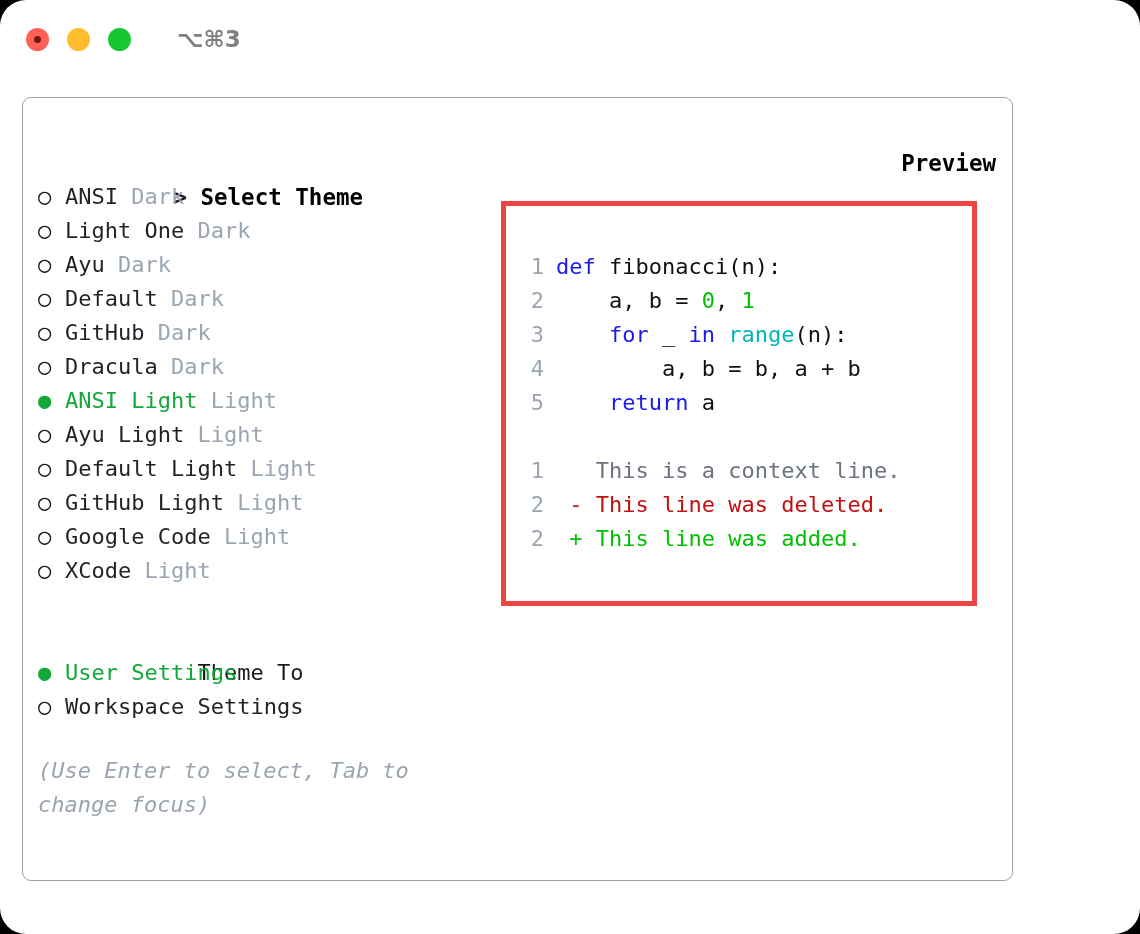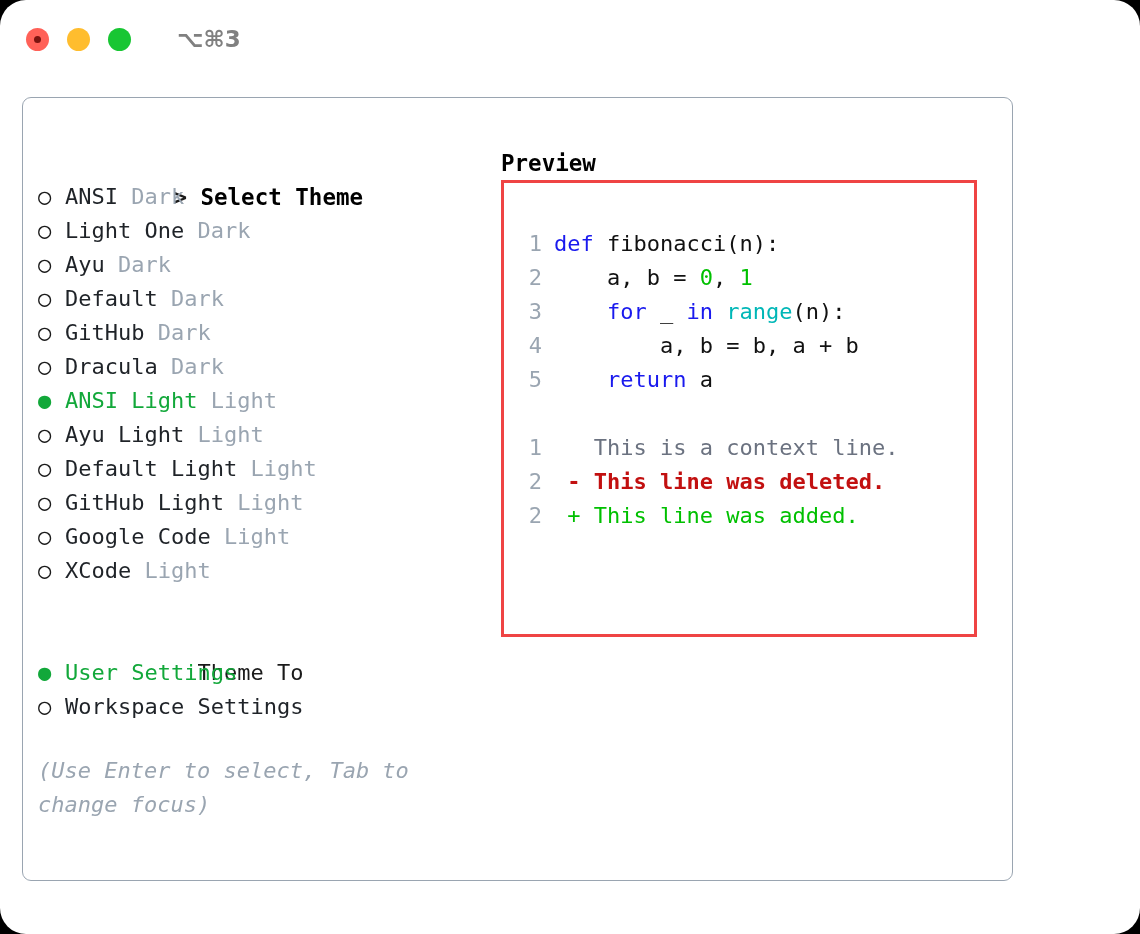--- a/index.html
+++ b/index.html
@@ -142,25 +142,27 @@
     top: 48px;
     width: 495px;
   }
   .preview-title {
     font-size: 22.5px;
     font-weight: bold;
     color: #000000;
     line-height: 34px;
     height: 34px;
     white-space: pre;
+    text-align: right;
   }
   #preview-box {
+    margin-top: 21px;
     width: 476px;
-    height: 457px;
-    border: 3px solid #ef4444;
+    height: 405px;
+    border: 5px solid #ef4444;
     box-sizing: border-box;
     background: #ffffff;
     position: relative;
   }
   #code {
     position: absolute;
     left: 16px;
     top: 44px;
     font-size: 22px;
     line-height: 34px;
@@ -172,21 +174,21 @@
     width: 22px;
     text-align: right;
     color: #9aa5b1;
     margin-right: 12px;
   }
   .kw   { color: #1a1aee; }
   .fn   { color: #00b7b7; }
   .num  { color: #00c000; }
   .plain{ color: #111111; }
   .ctx  { color: #6b7280; }
-  .del  { color: #c21010; font-weight: bold; }
+  .del  { color: #c21010; }
   .add  { color: #00c000; }
   .blank { height: 34px; }
 </style>
 </head>
 <body>
 
 <div id="app">
 
   <div id="titlebar">
     <div class="traffic-lights">

